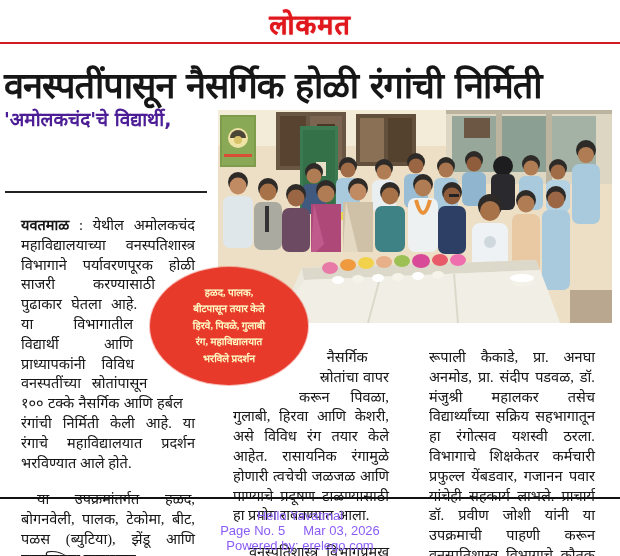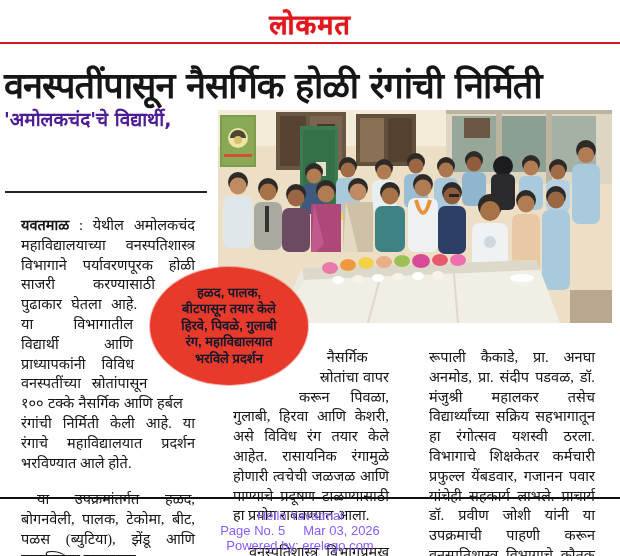--- a/index.html
+++ b/index.html
@@ -47,22 +47,22 @@
              shape-outside:ellipse(82px 58px at 12px -4px);}
 
   
   .photo{position:absolute;top:110px;left:218px;width:394px;height:213px;background:#e9dfc9;}
   .photo svg{display:block;}
 
   
   .highlight{position:absolute;top:267px;left:150px;width:158px;height:118px;
              background:#e83a2b;border-radius:50%;z-index:6;
              display:flex;align-items:center;justify-content:center;text-align:center;
-             font-family:Liberation Sans, sans-serif;
-             font-weight:700;font-size:13px;line-height:16.5px;color:#0f172a;
+             font-family:Liberation Serif, serif;
+             font-weight:700;font-size:10px;line-height:16.5px;color:#fef9c3;
              white-space:pre-line;box-shadow:0 0 0 1px rgba(232,58,43,.35);}
 
   
   .footer-rule{position:absolute;top:497px;left:0;width:620px;height:2px;background:#111;}
   .footer{position:absolute;top:508px;left:0;width:600px;text-align:center;
           font-family:"Liberation Sans","DejaVu Sans",sans-serif;
           font-size:13px;line-height:15px;color:#8b5cf6;}
   .footer .gap{display:inline-block;width:18px;}
 </style>
 </head>

